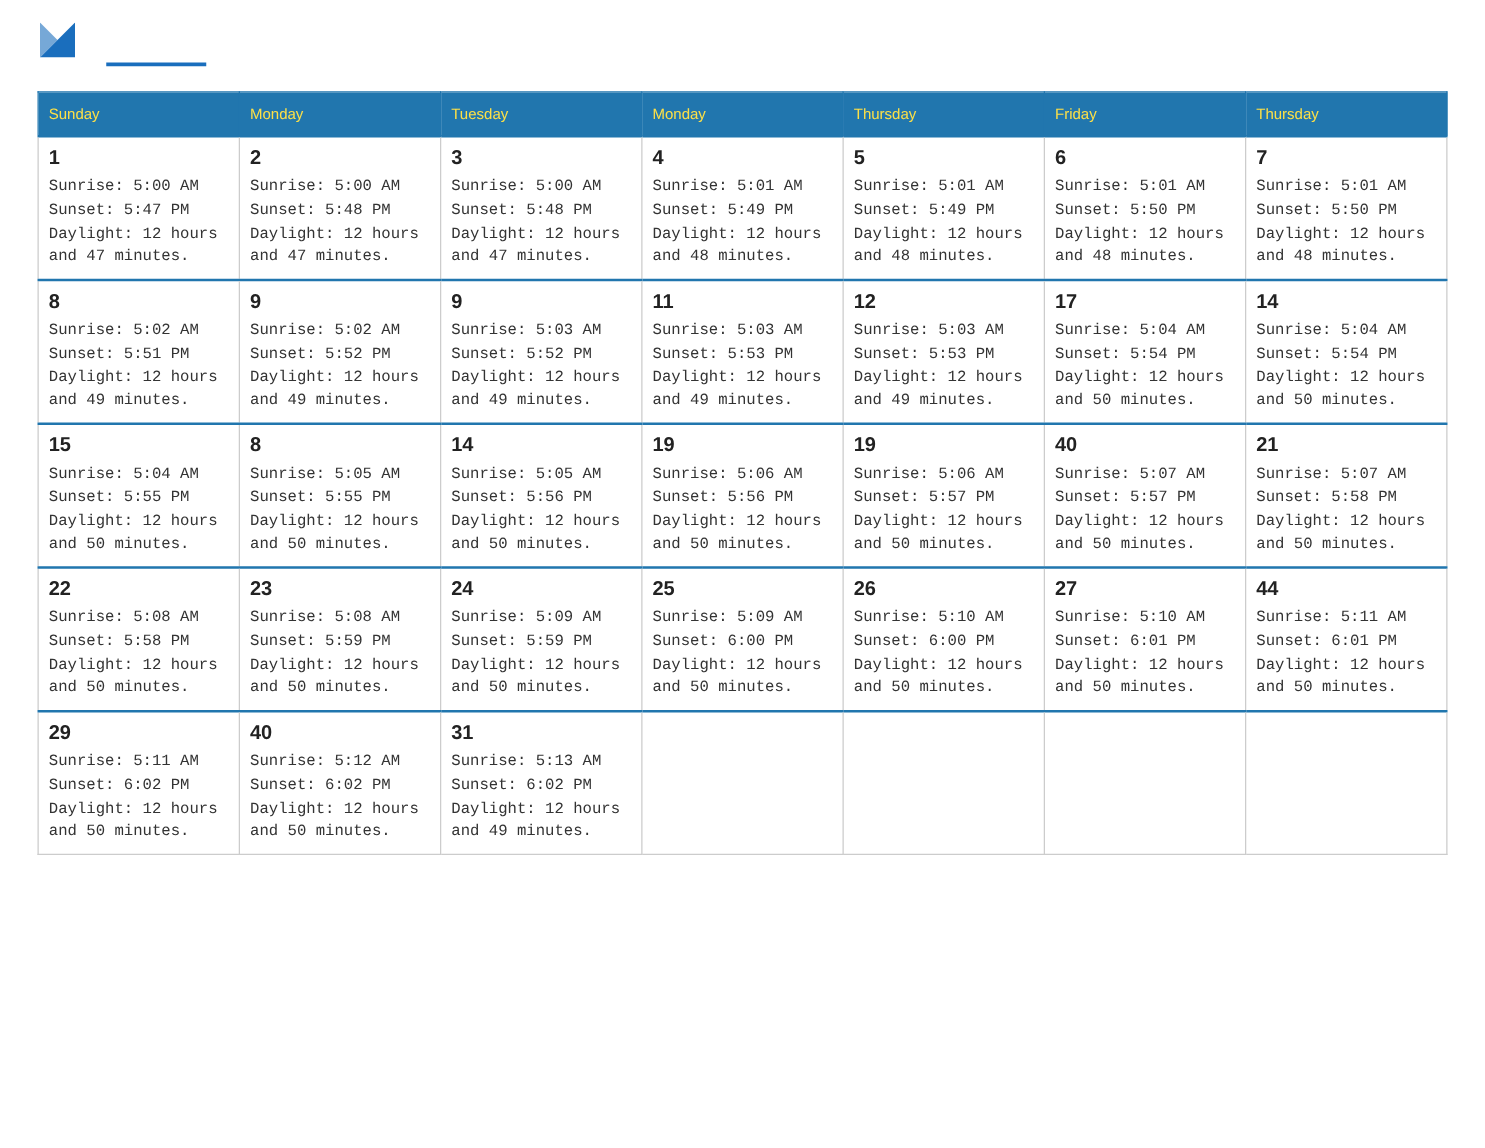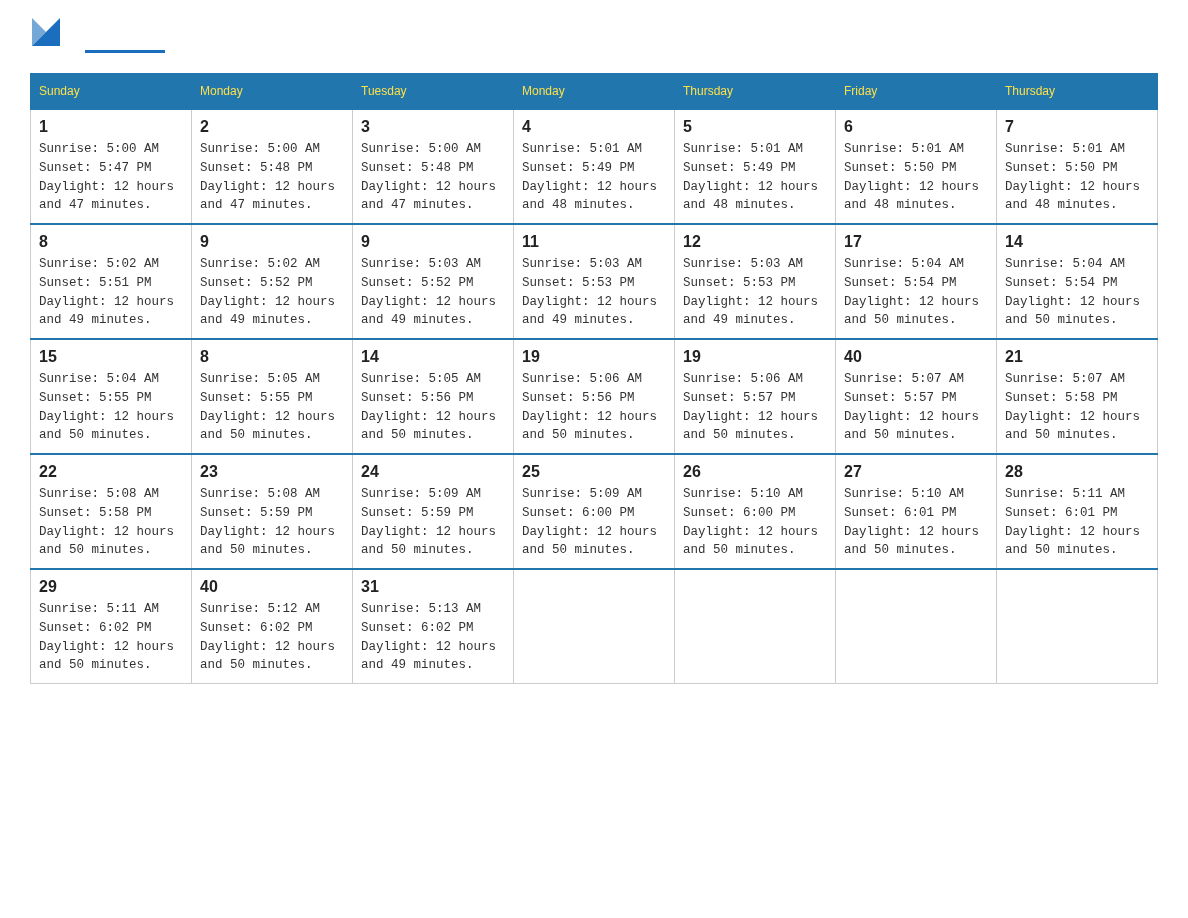--- a/index.html
+++ b/index.html
@@ -392,21 +392,21 @@
         <td>
         <span class="day-number">27</span>
         <div class="day-info">
           Sunrise: 5:10 AM<br>
           Sunset: 6:01 PM<br>
           Daylight: 12 hours<br>
           and 50 minutes.
         </div>
       </td>
         <td>
-        <span class="day-number">28</span>
+        <span class="day-number">44</span>
         <div class="day-info">
           Sunrise: 5:11 AM<br>
           Sunset: 6:01 PM<br>
           Daylight: 12 hours<br>
           and 50 minutes.
         </div>
       </td>
       </tr>
       <tr>
         <td>

